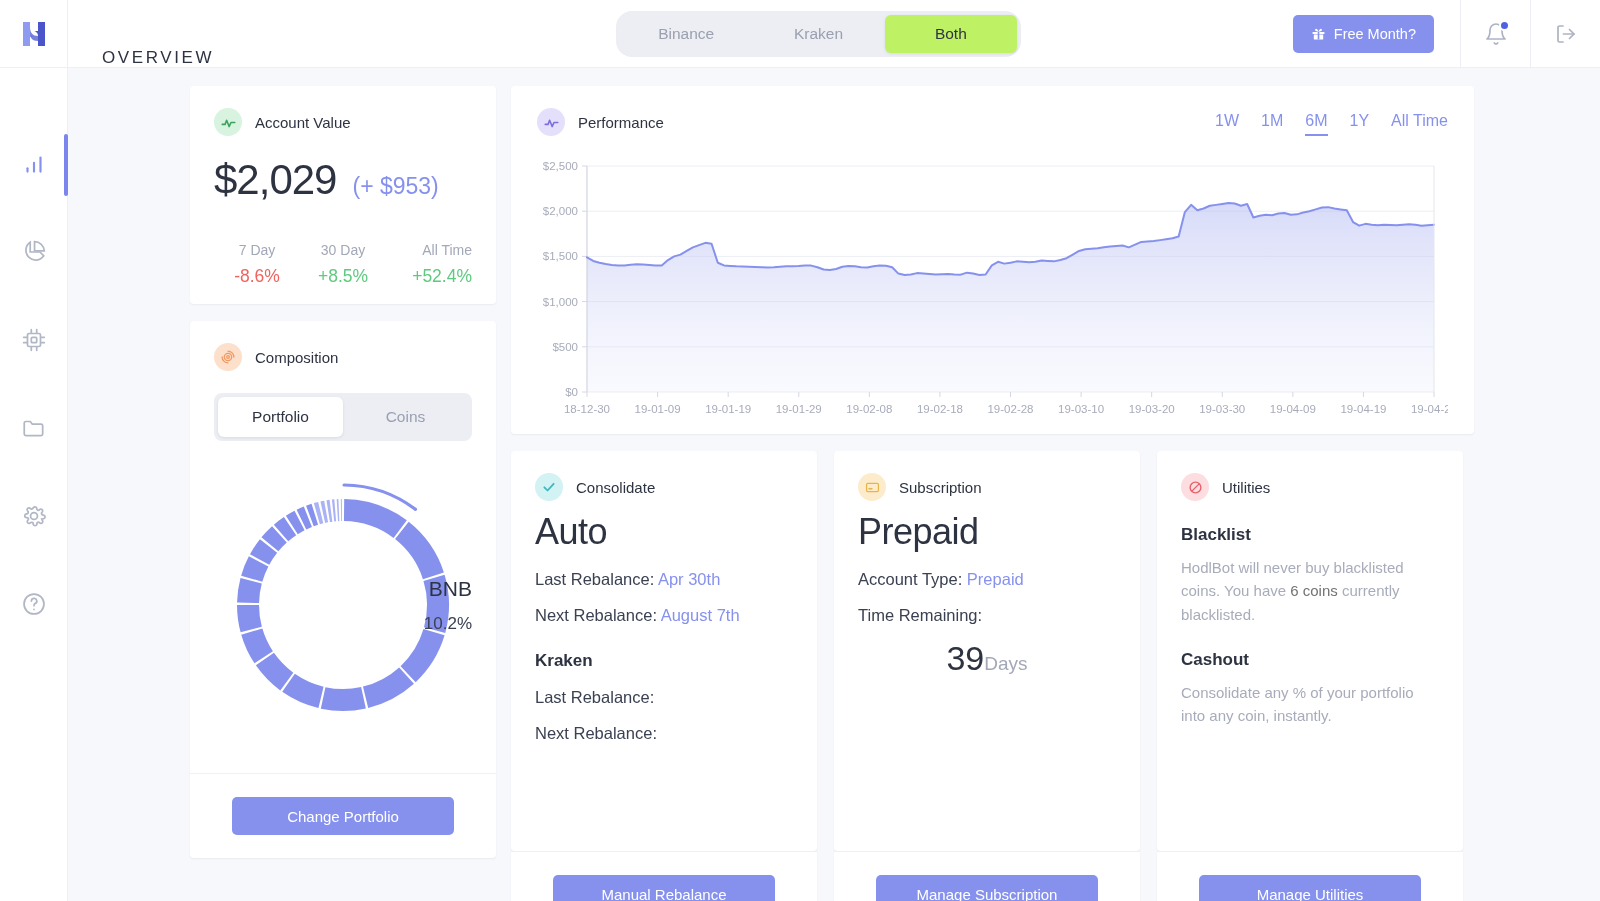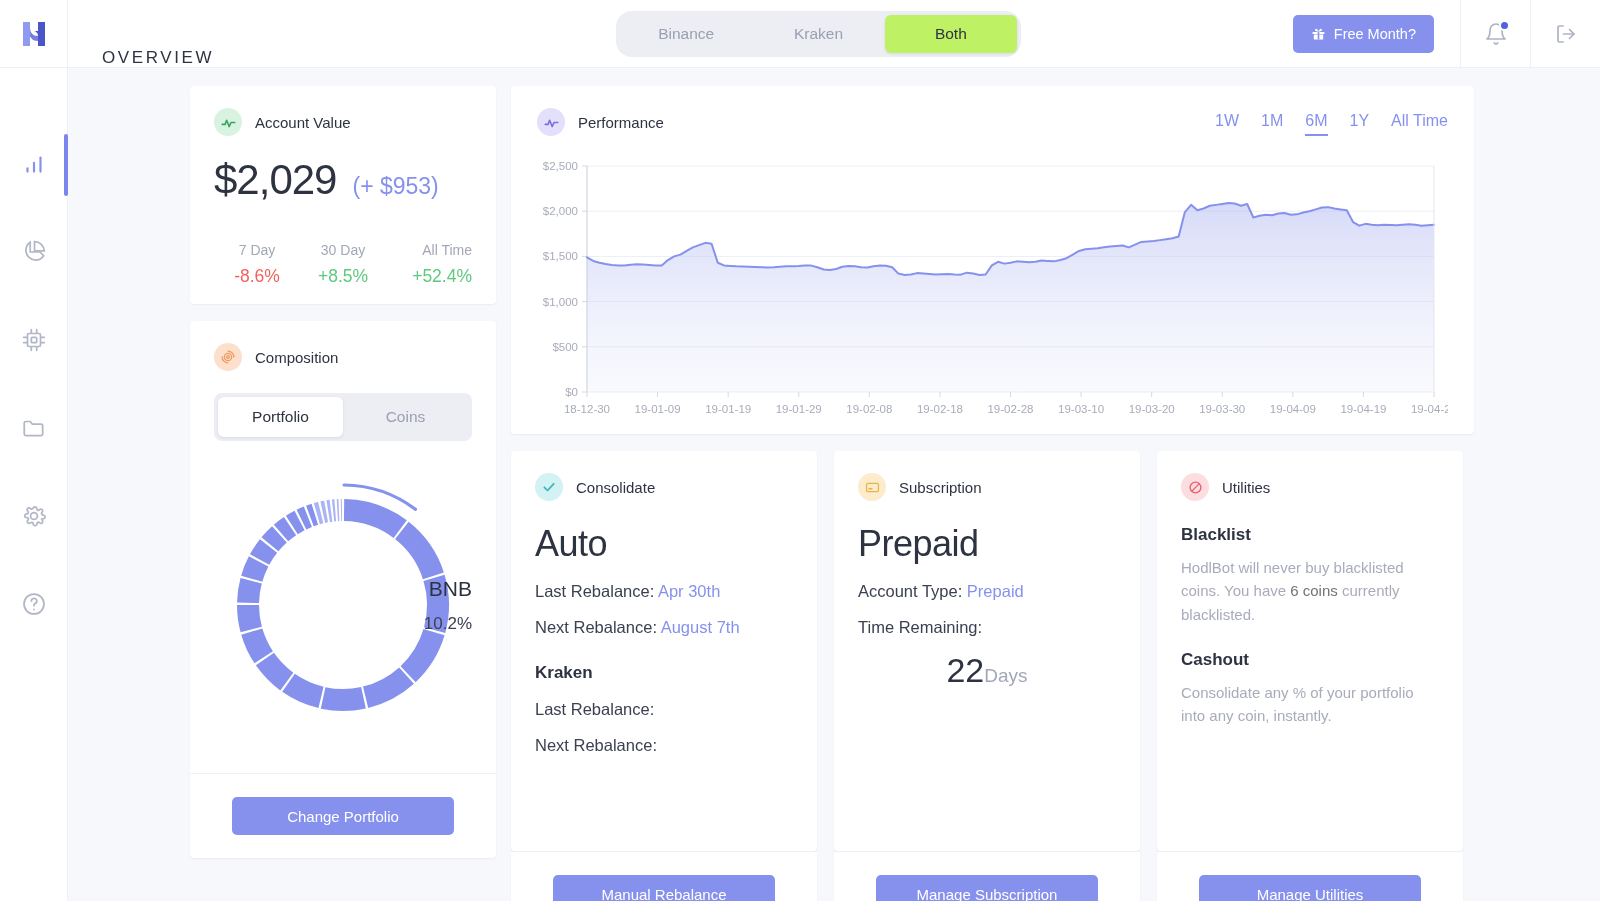--- a/index.html
+++ b/index.html
@@ -115,21 +115,21 @@
     font-size: 16px; color: #8691ee; cursor: pointer; padding-bottom: 4px;
     border-bottom: 2px solid transparent;
   }
   .range.active { border-bottom-color: #8691ee; }
   #chart-area { position: absolute; left: 26px; top: 72px; right: 0; height: 270px; }
 
   
   #card-rebalancing { left: 443px; top: 383px; width: 306px; height: 400px; padding: 22px 24px 0; }
   #card-subscription { left: 766px; top: 383px; width: 306px; height: 400px; padding: 22px 24px 0; }
   #card-utilities   { left: 1089px; top: 383px; width: 306px; height: 400px; padding: 22px 24px 0; }
-  .big-word { font-size: 36px; font-weight: 400; color: #2e3341; margin-top: 22px; letter-spacing: -0.5px; }
+  .big-word { font-size: 36px; font-weight: 400; color: #2e3341; margin-top: 10px; letter-spacing: -0.5px; }
   .kv { font-size: 16.5px; color: #3b4152; margin-top: 17px; }
   .kv .v { color: #8691ee; }
   .sub-head { font-size: 17px; font-weight: bold; color: #2e3341; margin-top: 26px; }
   .days-row { text-align: center; margin-top: 14px; }
   .days-num { font-size: 34px; color: #2e3341; }
   .days-unit { font-size: 19px; color: #a3a8b8; }
   .util-title { font-size: 17px; font-weight: bold; color: #2e3341; margin-top: 24px; }
   .util-body { font-size: 15px; line-height: 1.55; color: #a8acba; margin-top: 11px; }
   .util-body .link { color: #737373; }
   #btn-row-bottom { position: absolute; left: 443px; top: 783px; width: 963px; height: 85px; }
@@ -449,21 +449,21 @@
       </span>
       <span class="head-label">Subscription</span>
     </div>
     <div class="big-word">Prepaid</div>
     <div class="kv">
       <span>Account Type:</span>
       <span class="v">Prepaid</span>
     </div>
     <div class="kv">Time Remaining:</div>
     <div class="days-row">
-      <span class="days-num">22</span><span class="days-unit">Days</span>
+      <span class="days-num">39</span><span class="days-unit">Days</span>
     </div>
   </div>
 
   <div class="card" id="card-utilities">
     <div class="card-head">
       <span class="head-icon" style="background:#fcdde0;">
         <svg width="15" height="15" viewBox="0 0 24 24" fill="none" stroke="#e8606b" stroke-width="2.2">
           <circle cx="12" cy="12" r="8.6"></circle>
             <line x1="6.2" y1="17.8" x2="17.8" y2="6.2"></line>
         </svg>

